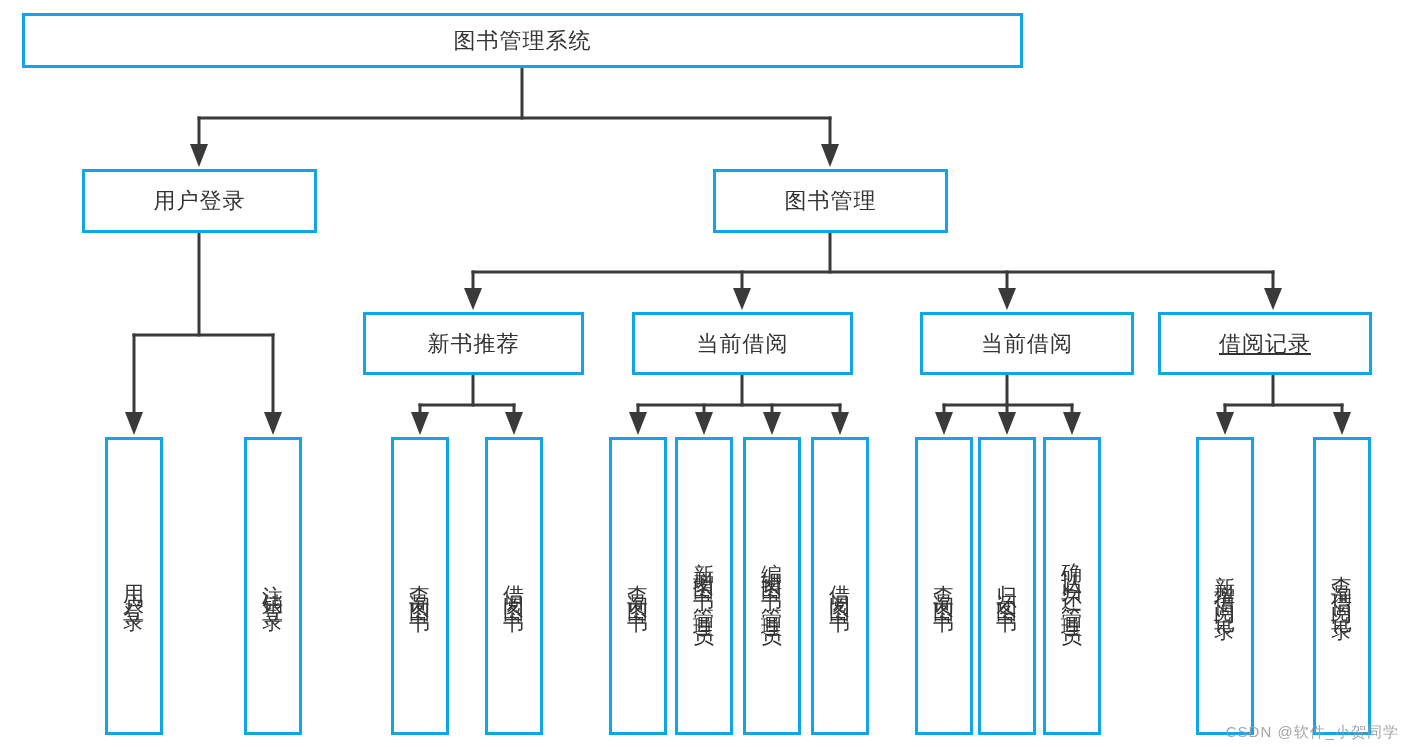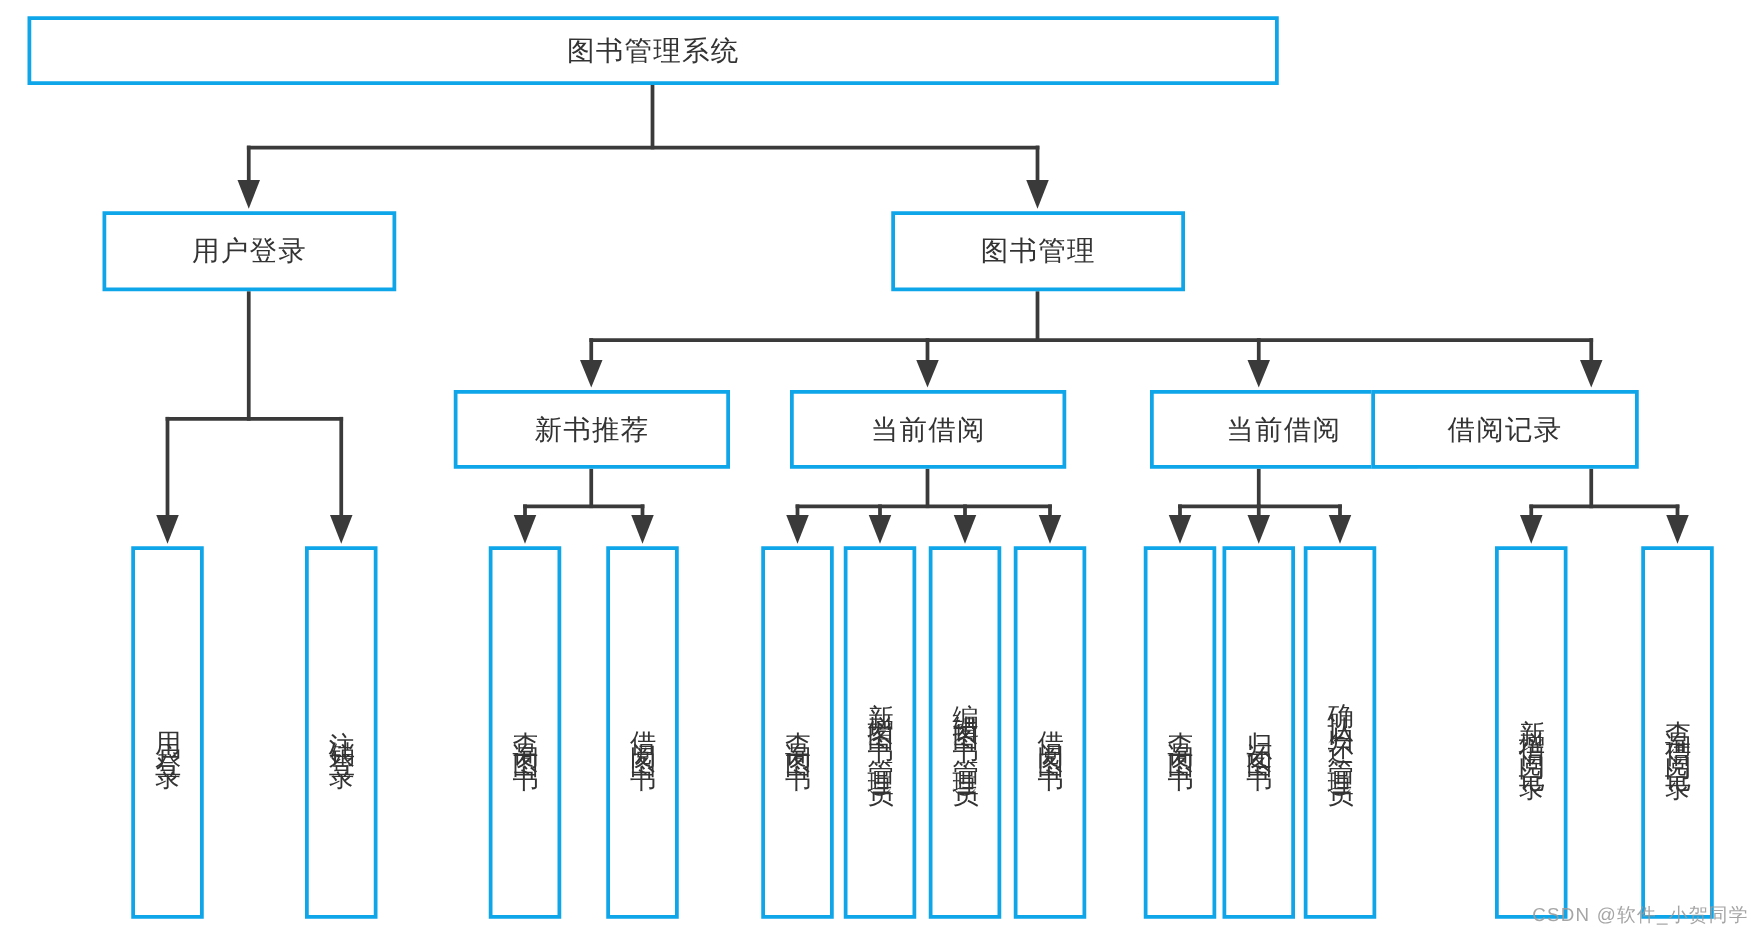--- a/index.html
+++ b/index.html
@@ -117,21 +117,21 @@
   </svg>
 
   <div class="node hnode" style="left:22px;top:13px;width:1001px;height:55px;">图书管理系统</div>
 
   <div class="node hnode" style="left:82px;top:169px;width:235px;height:64px;">用户登录</div>
   <div class="node hnode" style="left:713px;top:169px;width:235px;height:64px;text-align:right;">图书管理</div>
 
   <div class="node hnode" style="left:363px;top:312px;width:221px;height:63px;">新书推荐</div>
   <div class="node hnode" style="left:632px;top:312px;width:221px;height:63px;">当前借阅</div>
   <div class="node hnode" style="left:900px;top:312px;width:214px;height:63px;margin-left:20px;">当前借阅</div>
-  <div class="node hnode" style="left:1097px;top:312px;width:214px;height:63px;">借阅记录</div>
+  <div class="node hnode" style="left:1158px;top:312px;width:214px;height:63px;text-decoration:underline;">借阅记录</div>
 
   <div class="node leaf" style="left:105px;top:437px;width:58px;height:298px;">
     <span class="vlabel">用户登录</span>
   </div>
   <div class="node leaf" style="left:244px;top:437px;width:58px;height:298px;">
     <span class="vlabel">注销登录</span>
   </div>
 
   <div class="node leaf" style="left:391px;top:437px;width:58px;height:298px;">
     <span class="vlabel">查询图书</span>

